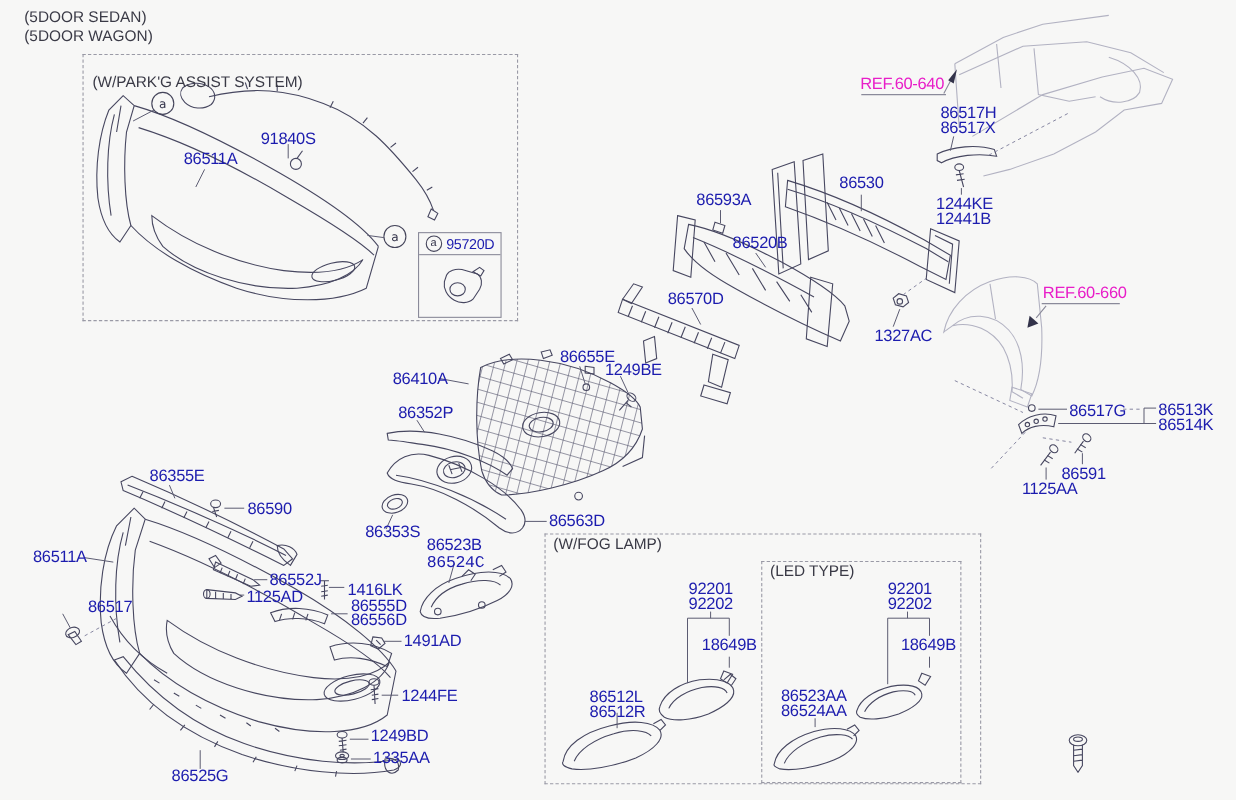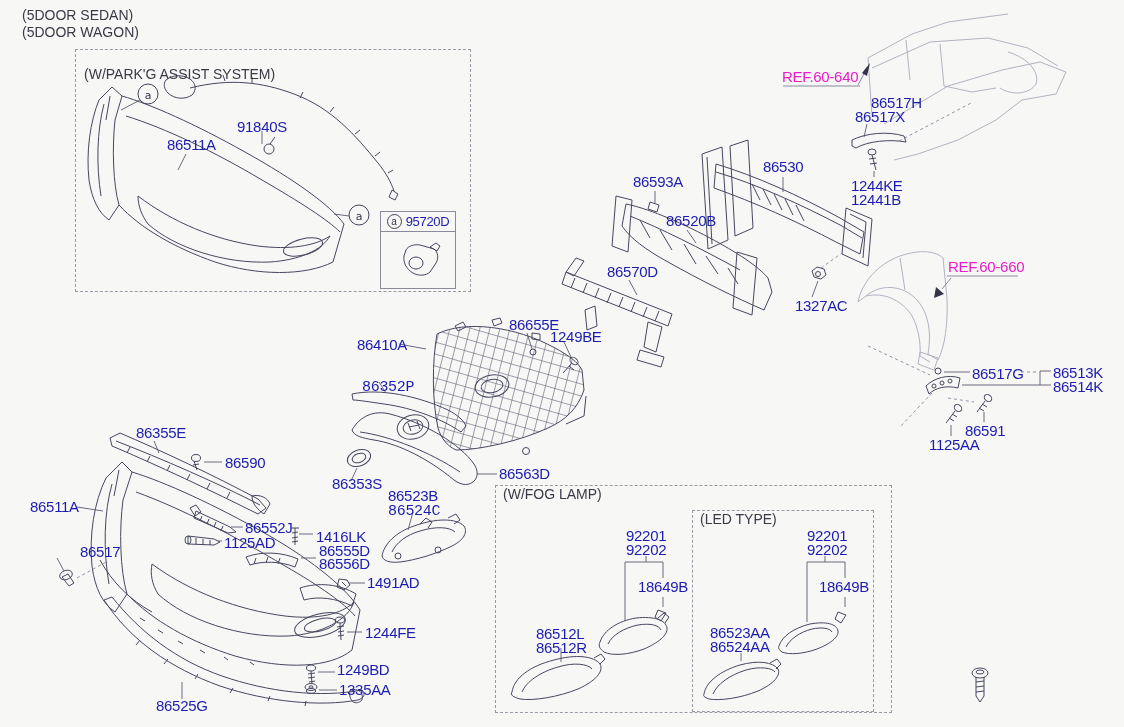--- a/index.html
+++ b/index.html
@@ -278,31 +278,31 @@
       <div class="lbl kind-title" style="left: 22px; top: 25px;">(5DOOR WAGON)</div>
       <div class="lbl kind-title" style="left: 84px; top: 51px; margin-top: 16px;">(W/PARK'G ASSIST SYSTEM)</div>
       <div class="lbl kind-title" style="left: 503px; top: 487px;">(W/FOG LAMP)</div>
       <div class="lbl kind-title" style="left: 700px; top: 512px;">(LED TYPE)</div>
       <div class="lbl kind-ref" style="left: 782px; top: 69px;">REF.60-640</div>
       <div class="lbl kind-ref" style="left: 948px; top: 259px;">REF.60-660</div>
       <div class="lbl kind-part" style="left: 237px; top: 119px;">91840S</div>
       <div class="lbl kind-part" style="left: 167px; top: 137px;">86511A</div>
       <div class="lbl kind-part" style="left: 633px; top: 174px;">86593A</div>
       <div class="lbl kind-part" style="left: 763px; top: 159px;">86530</div>
-      <div class="lbl kind-part" style="left: 855px; top: 95px; margin-left: 16px;">86517H</div>
+      <div class="lbl kind-part" style="left: 855px; top: 95px;">86517H</div>
       <div class="lbl kind-part" style="left: 855px; top: 109px;">86517X</div>
       <div class="lbl kind-part" style="left: 851px; top: 178px;">1244KE</div>
       <div class="lbl kind-part" style="left: 851px; top: 192px;">12441B</div>
       <div class="lbl kind-part" style="left: 666px; top: 213px;">86520B</div>
       <div class="lbl kind-part" style="left: 607px; top: 264px;">86570D</div>
       <div class="lbl kind-part" style="left: 795px; top: 298px; text-align: center;">1327AC</div>
       <div class="lbl kind-part" style="left: 509px; top: 317px;">86655E</div>
       <div class="lbl kind-part" style="left: 550px; top: 329px;">1249BE</div>
       <div class="lbl kind-part" style="left: 357px; top: 337px;">86410A</div>
-      <div class="lbl kind-part" style="left: 362px; top: 380px; font-family: Liberation Mono, monospace;">86352P</div>
+      <div class="lbl kind-part" style="left: 362px; top: 368px;">86352P</div>
       <div class="lbl kind-part" style="left: 972px; top: 366px;">86517G</div>
       <div class="lbl kind-part" style="left: 1053px; top: 365px;">86513K</div>
       <div class="lbl kind-part" style="left: 1053px; top: 379px;">86514K</div>
       <div class="lbl kind-part" style="left: 965px; top: 423px;">86591</div>
       <div class="lbl kind-part" style="left: 929px; top: 437px;">1125AA</div>
       <div class="lbl kind-part" style="left: 136px; top: 425px;">86355E</div>
       <div class="lbl kind-part" style="left: 225px; top: 455px;">86590</div>
       <div class="lbl kind-part" style="left: 332px; top: 476px;">86353S</div>
       <div class="lbl kind-part" style="left: 499px; top: 466px;">86563D</div>
       <div class="lbl kind-part" style="left: 388px; top: 488px;">86523B</div>

